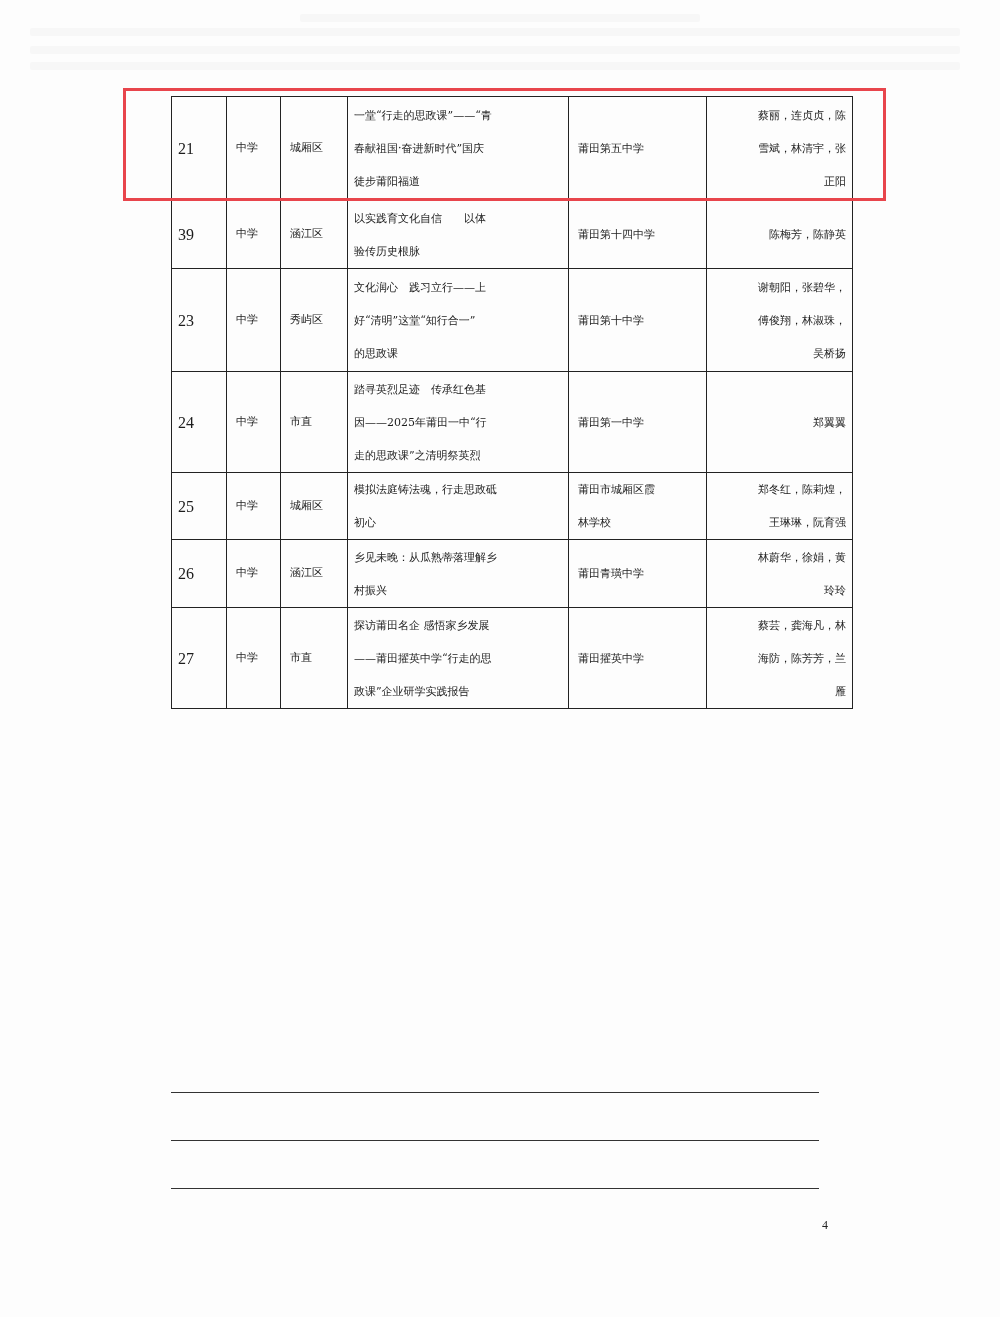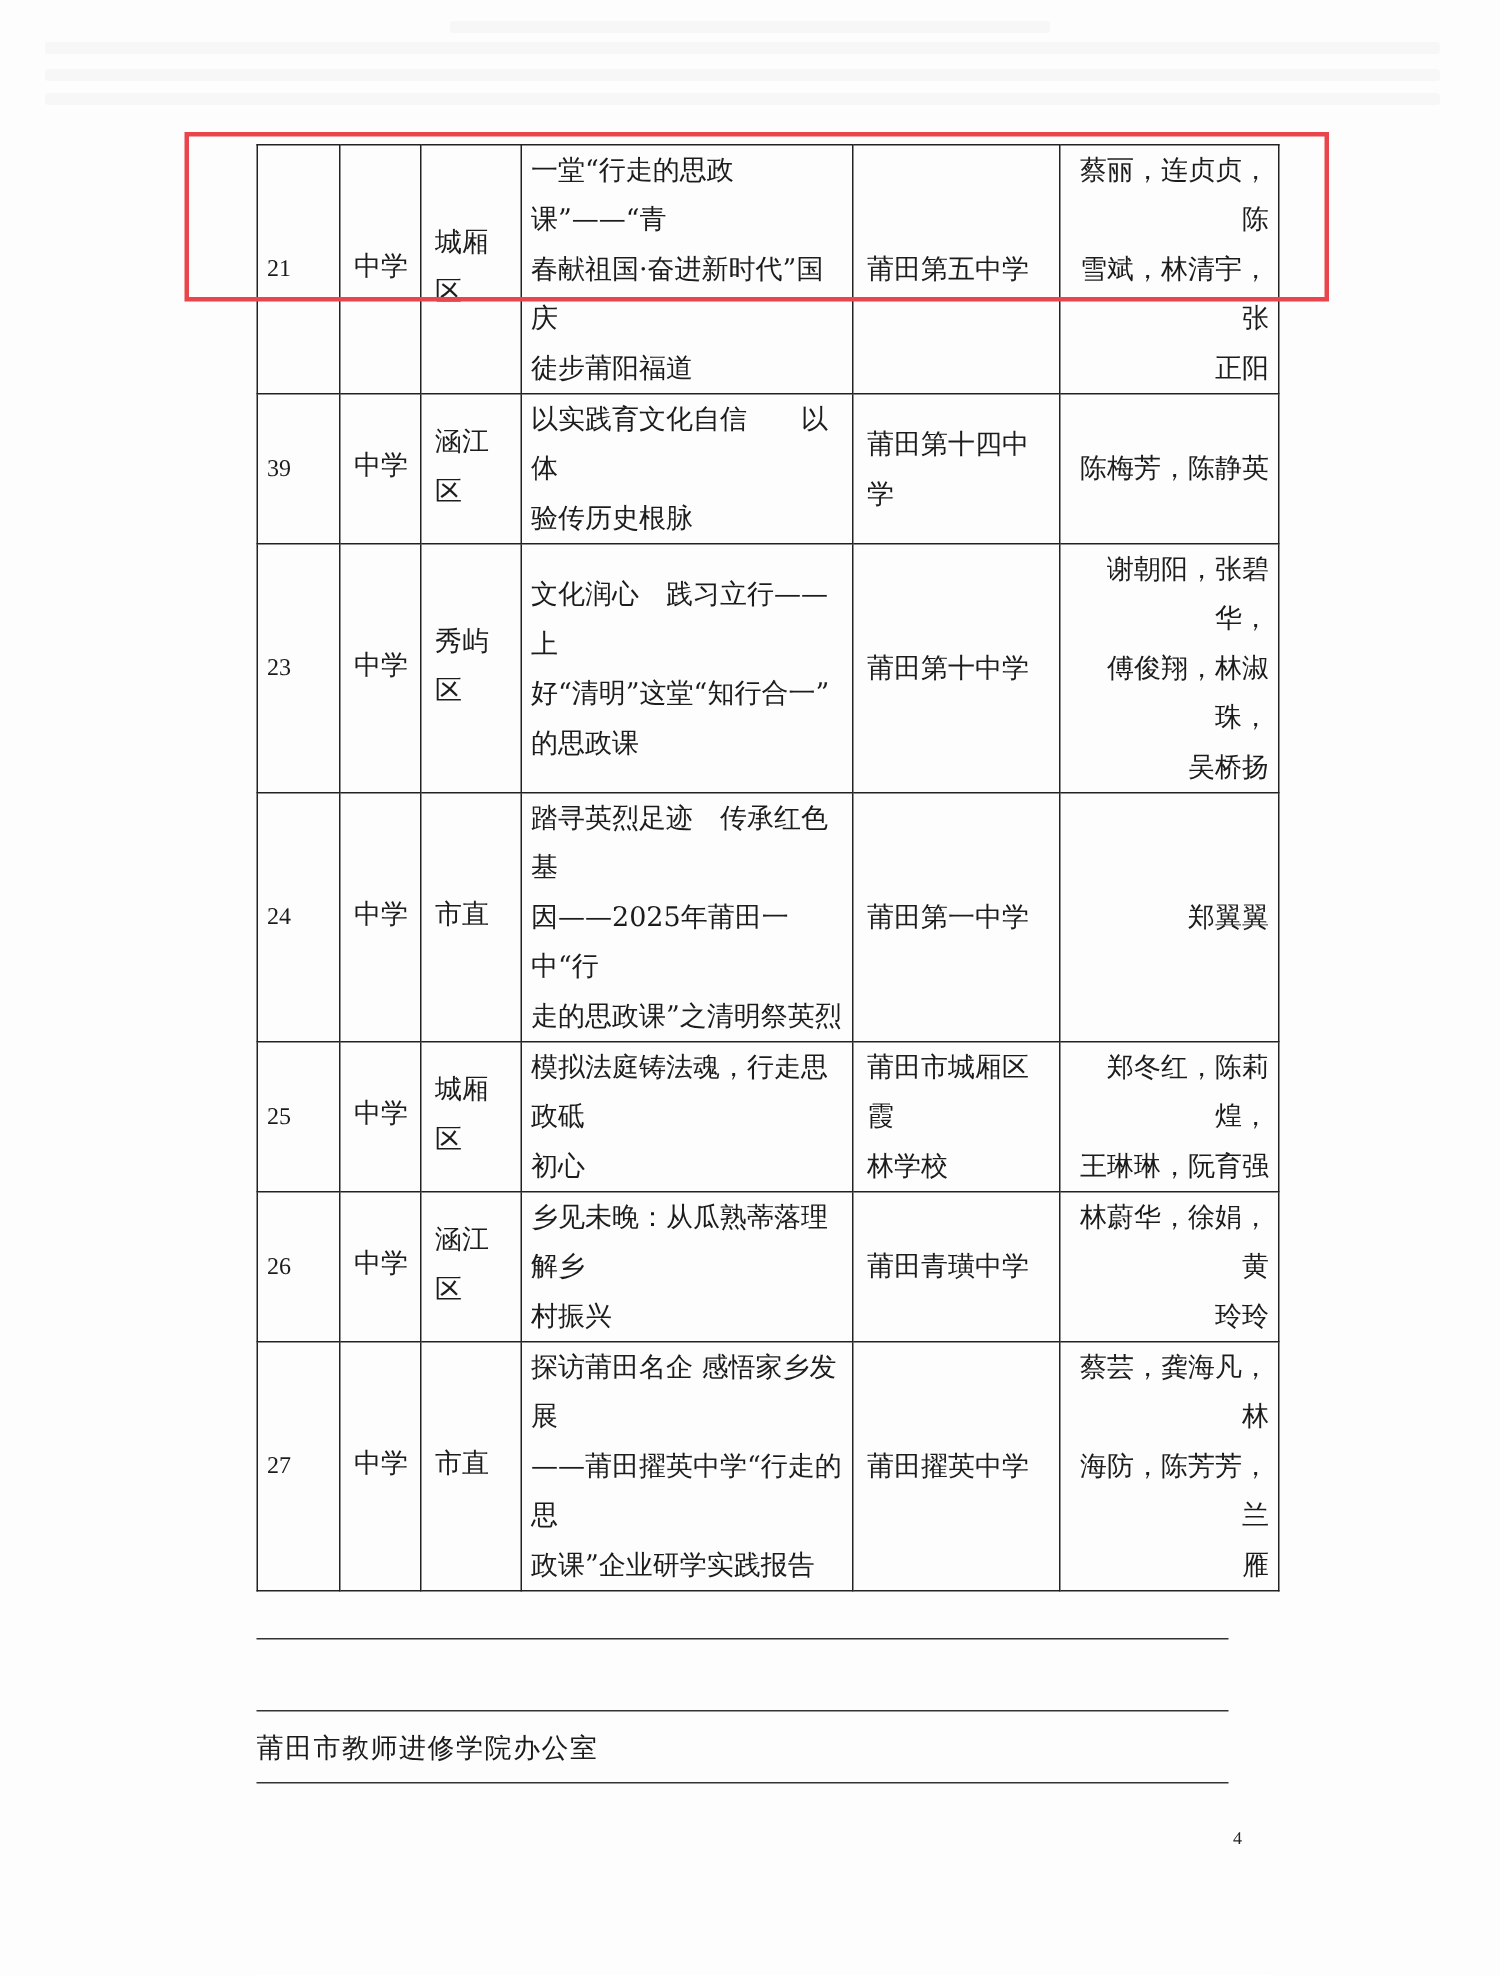--- a/index.html
+++ b/index.html
@@ -8,21 +8,21 @@
 
     .page { position: absolute; left: 0; top: 0; width: 1000px; height: 1317px; background: #fdfdfd; }
 
     
     .ghost { position: absolute; left: 30px; width: 930px; height: 8px; background: rgba(0,0,0,0.025); border-radius: 2px; }
 
     .table-wrap { position: absolute; left: 171px; top: 96px; width: 681px; }
     table { border-collapse: collapse; width: 681px; table-layout: fixed; }
     td {
       border: 1.5px solid #222;
-      font-size: 18px;
+      font-size: 11px;
       line-height: 33px;
       padding: 0 6px;
       vertical-align: middle;
       color: #1c1c1c;
     }
     td.c-no { font-family: "Liberation Serif", serif; font-size: 16px; }
     td.c-level, td.c-district { text-align: left; padding-left: 9px; font-family: Liberation Mono, monospace; }
     td.c-title { text-align: left; padding-left: 6px; }
     td.c-school { text-align: left; padding-left: 9px; }
     td.c-authors { text-align: right; padding-left: 8px; }
@@ -198,18 +198,17 @@
           </tr>
         </tbody>
     </table>
   </div>
 
   <div class="highlight"></div>
 
   <div class="rule" style="top:1092px;"></div>
   <div class="rule" style="top:1140px;"></div>
   <div class="footer issuer-line">
-    <span>莆田市教师进修学院办公室</span>
   </div>
   <div class="rule" style="top:1188px;"></div>
 
   <div class="page-number">4</div>
 </div>
 
 </body></html>

